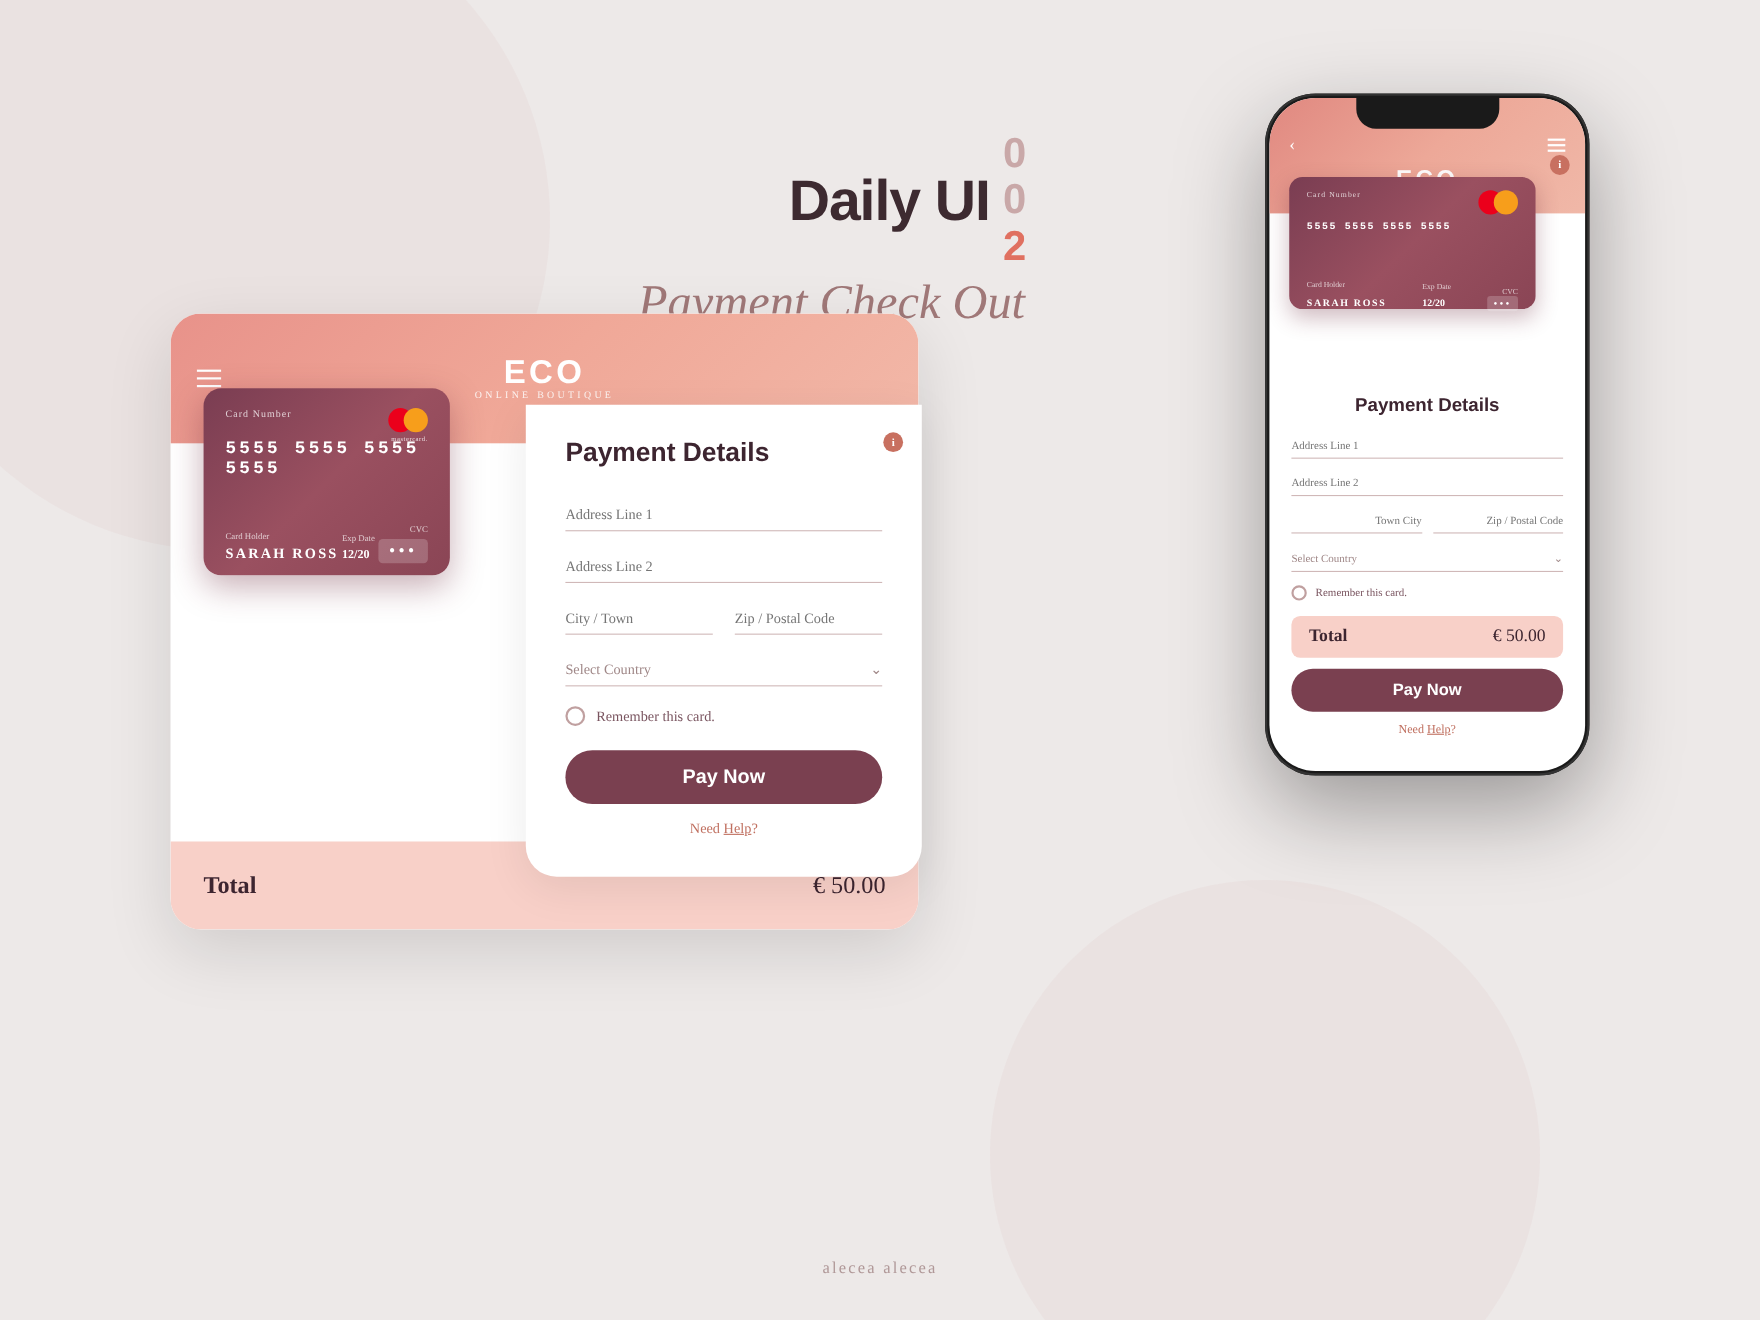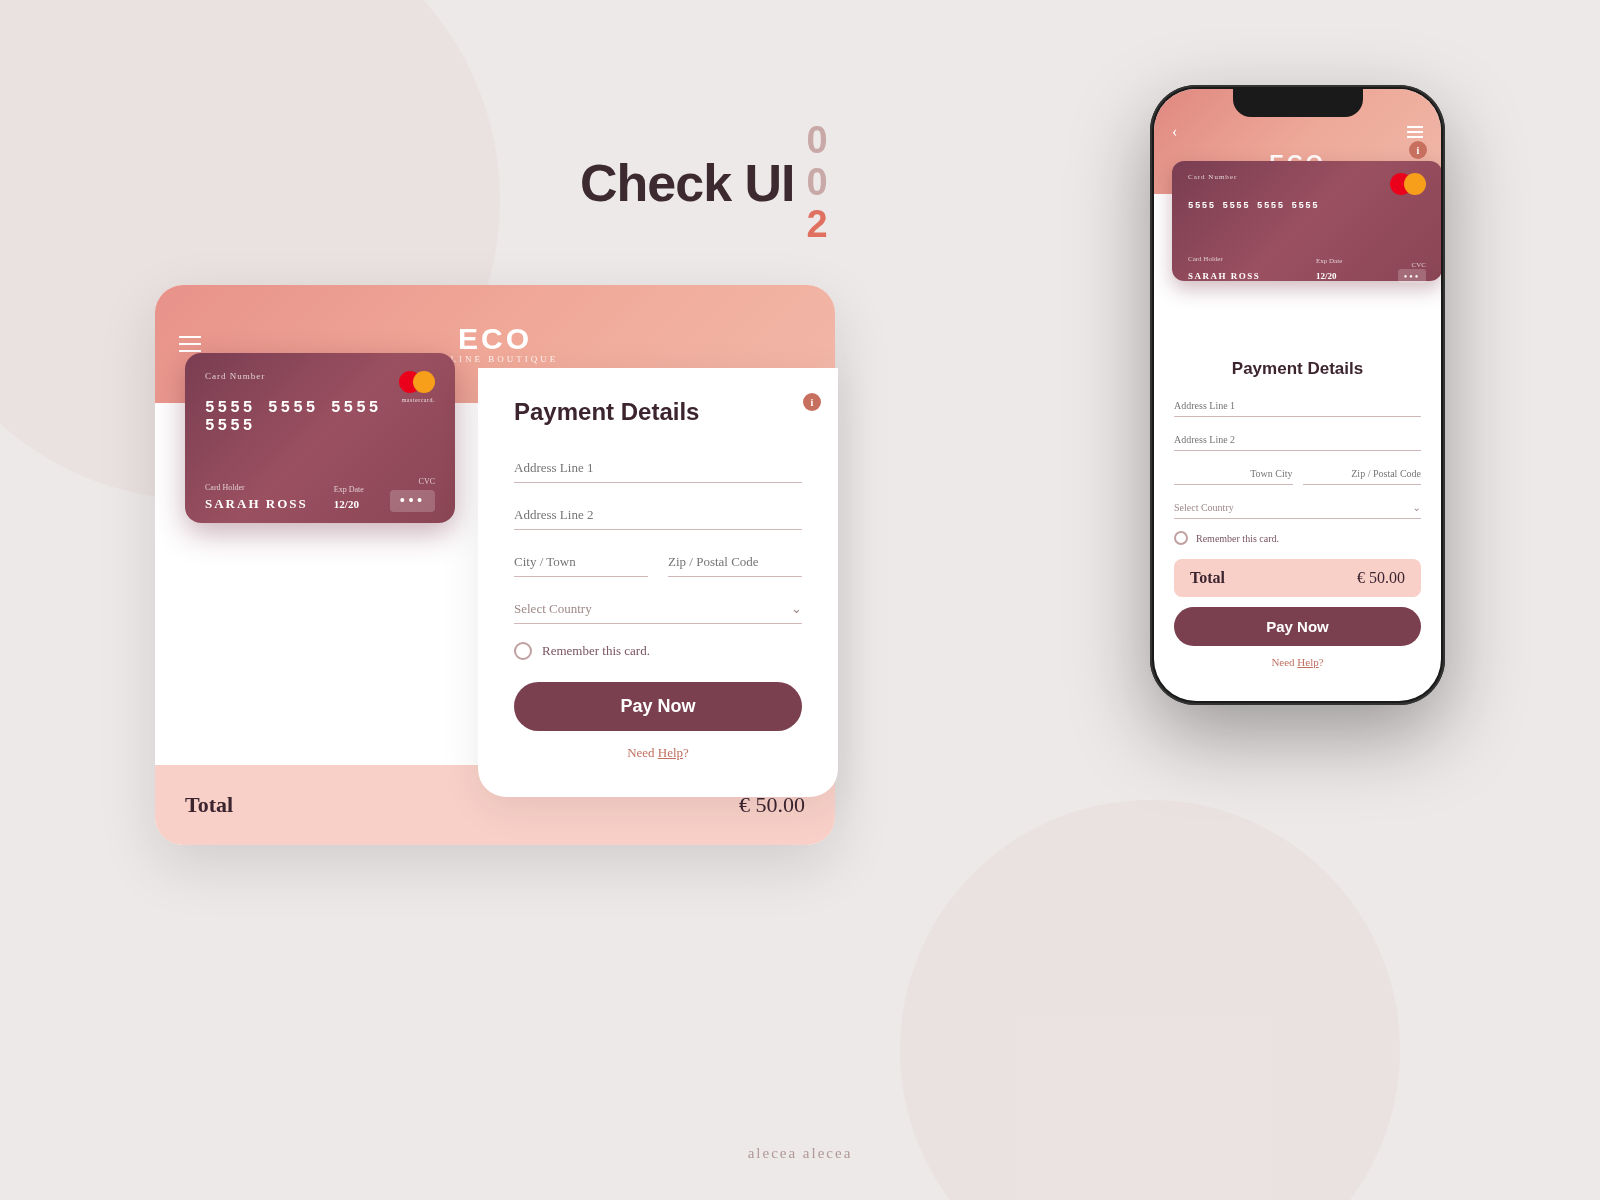--- a/index.html
+++ b/index.html
@@ -140,21 +140,21 @@
       color: rgba(255,255,255,0.85);
       letter-spacing: 3px;
       text-transform: uppercase;
     }
 
     
     .credit-card {
       position: absolute;
       top: 68px;
       left: 30px;
-      width: 270px;
+      width: 224px;
       height: 170px;
       background: linear-gradient(135deg, #7a3d52 0%, #9a5060 50%, #8a4555 100%);
       border-radius: 16px;
       padding: 18px 20px;
       color: white;
       box-shadow: 0 10px 30px rgba(100,30,50,0.35);
     }
 
     .card-top-row {
       display: flex;
@@ -695,26 +695,29 @@
       color: #b09898;
       letter-spacing: 2px;
       white-space: nowrap;
     }
   </style>
 </head>
 <body>
 
 <div class="title-area">
   <div class="title-daily-ui">
-    <span>Check UI</span>
+    <span>Daily UI</span>
     <div class="title-number-col">
       <span class="num-faded">0</span>
       <span class="num-faded">0</span>
       <span class="num-highlight">2</span>
     </div>
+  </div>
+  <div class="title-subtitle">
+    <span>Payment Check Out</span>
   </div>
 </div>
 
 <div class="desktop-widget">
 
   <div class="desktop-header">
     <div class="hamburger-icon">
       <span></span>
         <span></span>
         <span></span>

